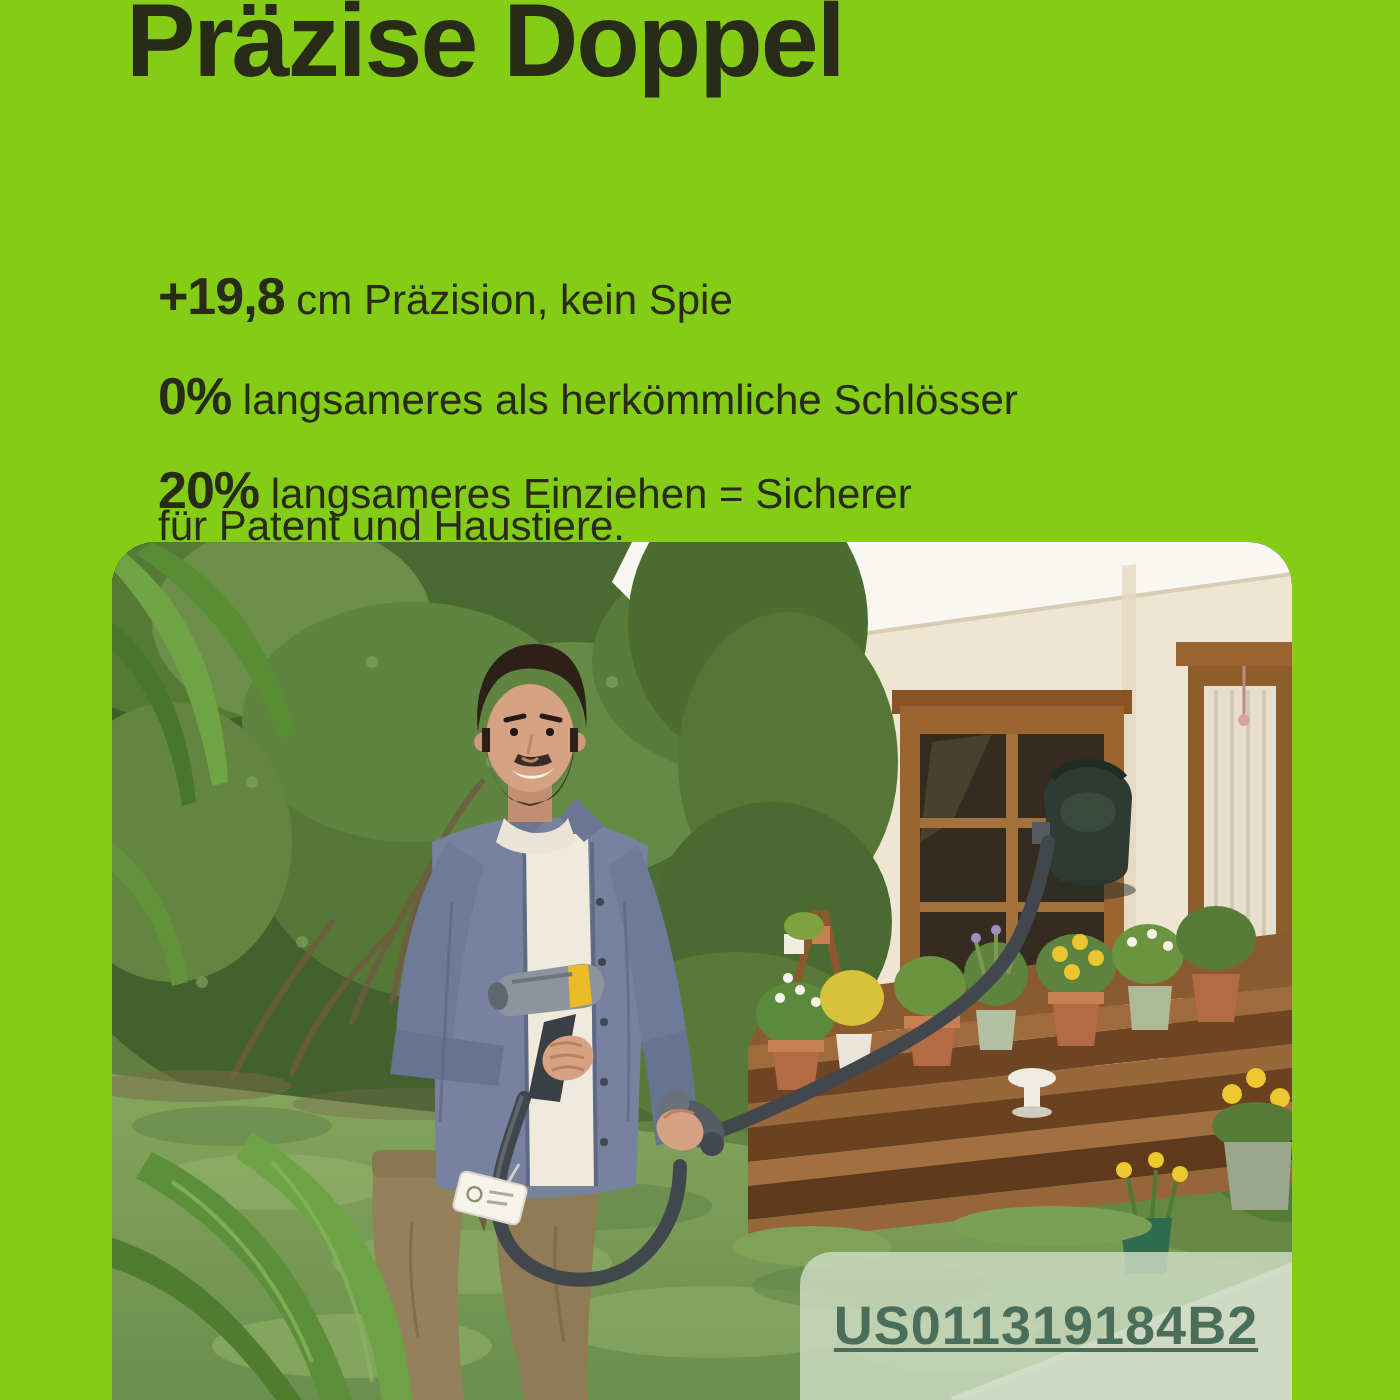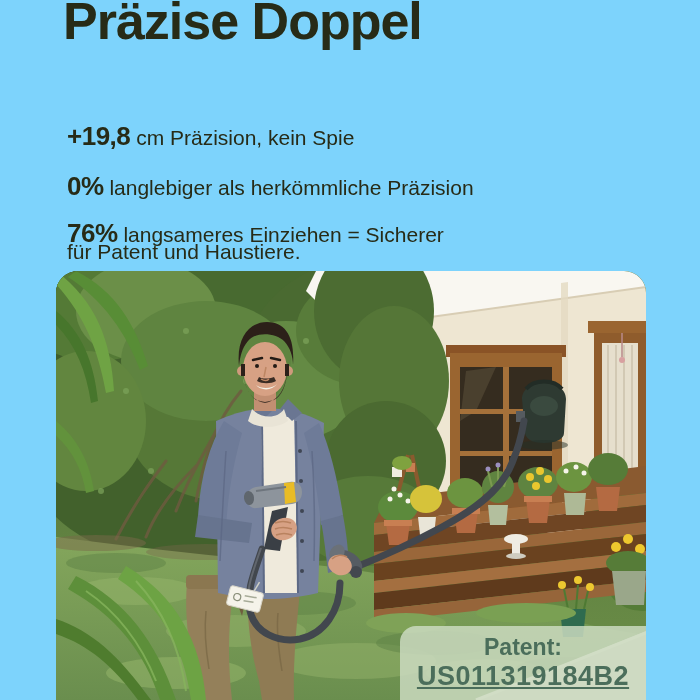--- a/index.html
+++ b/index.html
@@ -1,26 +1,26 @@
 <!DOCTYPE html>
 <html><head>
 <meta charset="utf-8">
 <style>
   html,body{margin:0;padding:0;background:#ffffff;}
   .canvas{
-    position:relative;width:700px;height:700px;overflow:hidden;background:#7dd3fc;
+    position:relative;width:700px;height:700px;overflow:hidden;background:#84cc16;
     font-family:"Liberation Sans",sans-serif;
   }
   .headline{
     position:absolute;left:63px;top:-5px;margin:0;
     font-size:52px;line-height:53px;font-weight:700;letter-spacing:-1px;
     color:#272b17;
   }
   .feature{
-    position:absolute;left:63px;margin:4px;color:#272b17;
+    position:absolute;left:63px;margin:16px;color:#272b17;
     font-size:21px;line-height:1.0;white-space:nowrap;text-align:right;
   }
   .feature strong{font-size:26px;font-weight:700;letter-spacing:-0.5px;}
   .f1{top:119px}.f2{top:169px}.f3{top:216px}.f4{top:237px;font-size:21px}
   .photo{
     position:absolute;left:56px;top:271px;width:590px;height:429px;
     border-radius:22px 22px 0 0;overflow:hidden;background:#5b7a3e;
   }
   .photo svg{display:block}
   .patent-badge{
@@ -35,23 +35,23 @@
 </style>
 </head>
 <body>
 
 <div class="canvas">
 
   <h1 class="headline"><span>Präzise Doppel</span><br></h1>
 
   <p class="feature f1"><strong>+19,8</strong><span> cm Präzision, kein Spie</span></p>
 
-  <p class="feature f2"><strong>0%</strong><span> langlebiger als herkömmliche Präzision</span></p>
-
-  <p class="feature f3"><strong>76%</strong><span> langsameres Einziehen = Sicherer</span></p>
+  <p class="feature f2"><strong>0%</strong><span> langsameres als herkömmliche Schlösser</span></p>
+
+  <p class="feature f3"><strong>20%</strong><span> langsameres Einziehen = Sicherer</span></p>
 
   <p class="feature f4">für Patent und Haustiere.</p>
 
   <div class="photo">
     <svg width="590" height="429" viewBox="0 0 590 429" xmlns="http://www.w3.org/2000/svg">
       <defs>
         <linearGradient id="folg" x1="0" y1="0" x2="0" y2="1">
           <stop offset="0" stop-color="#4c6a33"></stop>
             <stop offset="1" stop-color="#6d9049"></stop>
         </linearGradient>
@@ -368,18 +368,17 @@
         <path d="M120,429 C100,370 70,330 20,305 L12,318 C60,345 88,380 104,429 Z" fill="#5d8f3a"></path>
         <path d="M150,429 C145,370 120,325 70,295 L62,308 C108,338 128,378 135,429 Z" fill="#6da344"></path>
         <g stroke="#86b45c" stroke-width="2" fill="none" opacity="0.8">
           <path d="M30,320 C60,340 85,372 100,410"></path>
           <path d="M80,310 C110,342 124,380 130,420"></path>
         </g>
       </g>
     </svg>
 
     <div class="patent-badge">
-      <div class="patent-label">Patent:</div>
       <div class="patent-number">US011319184B2</div>
     </div>
   </div>
 
 </div>
 
 </body></html>

